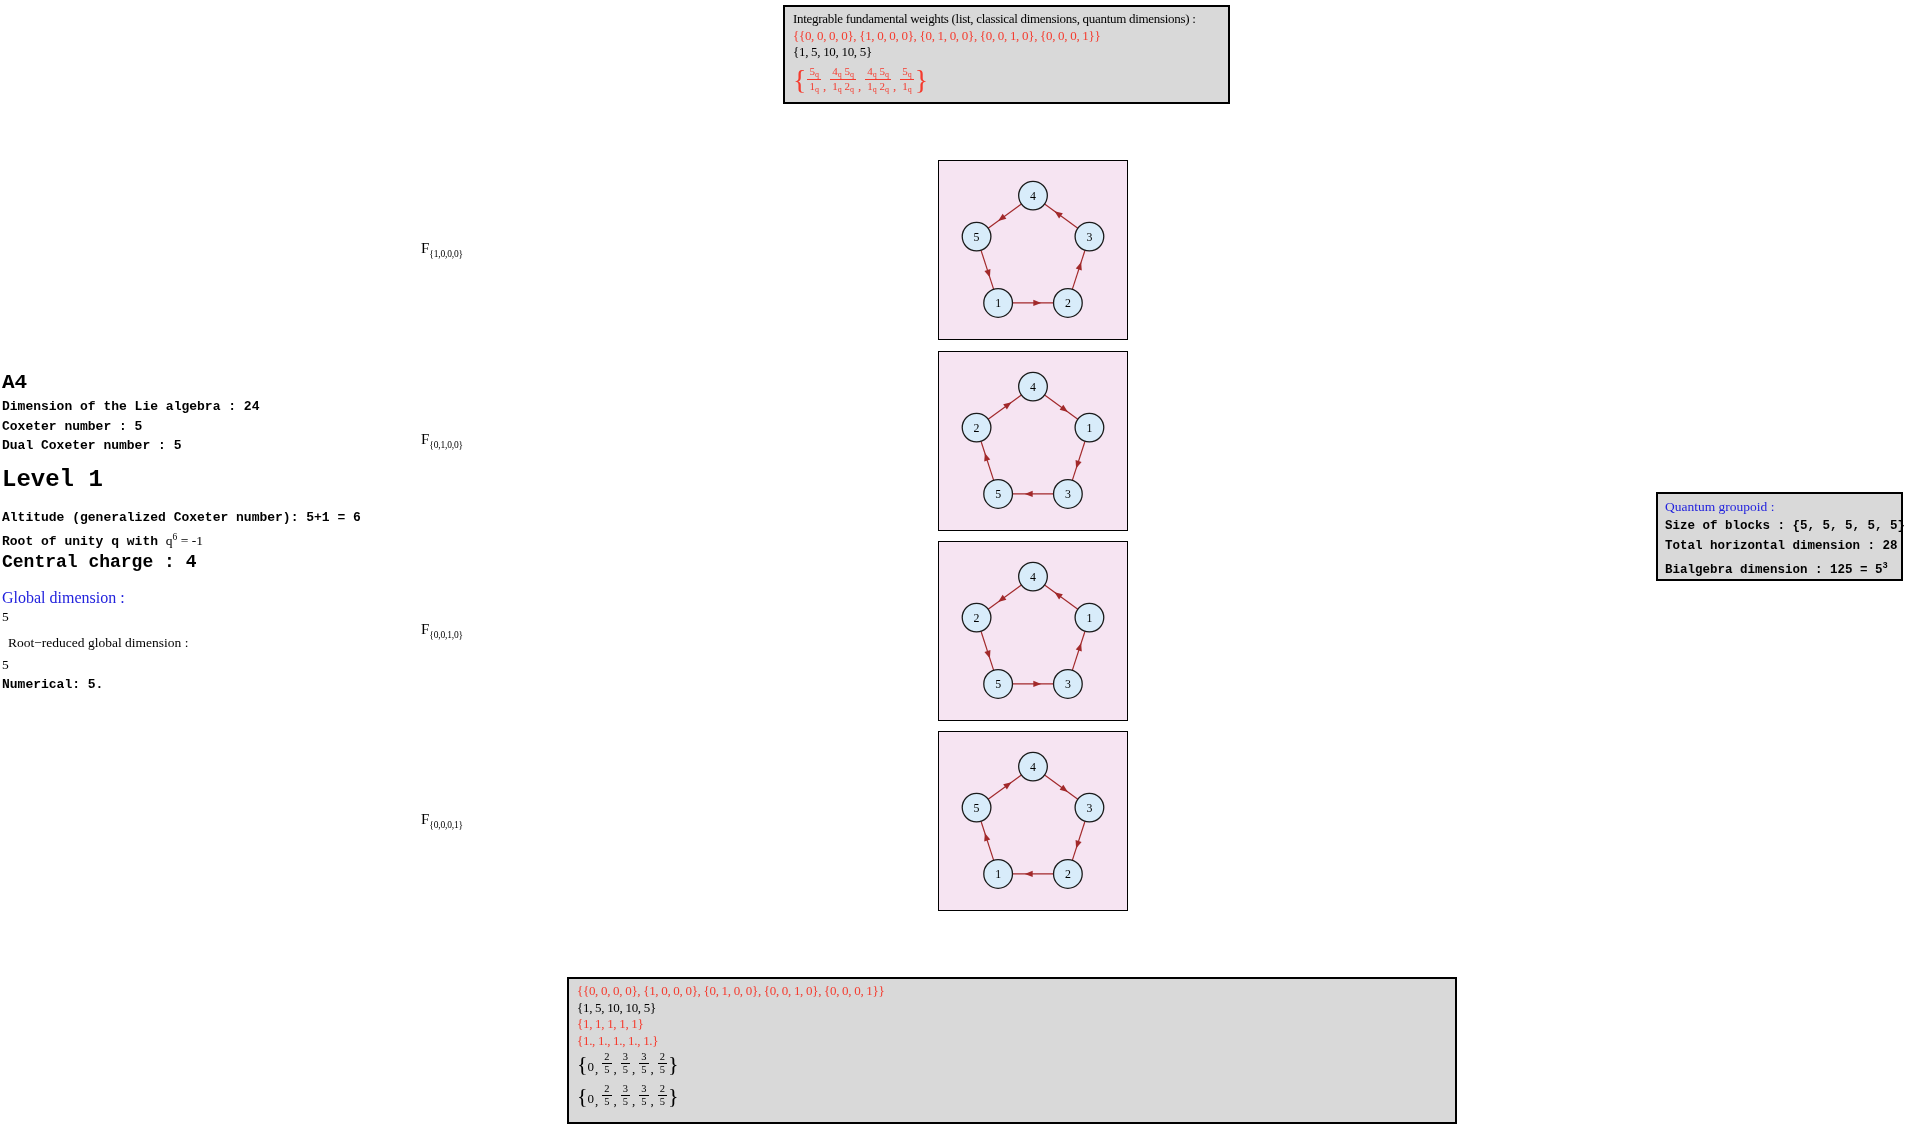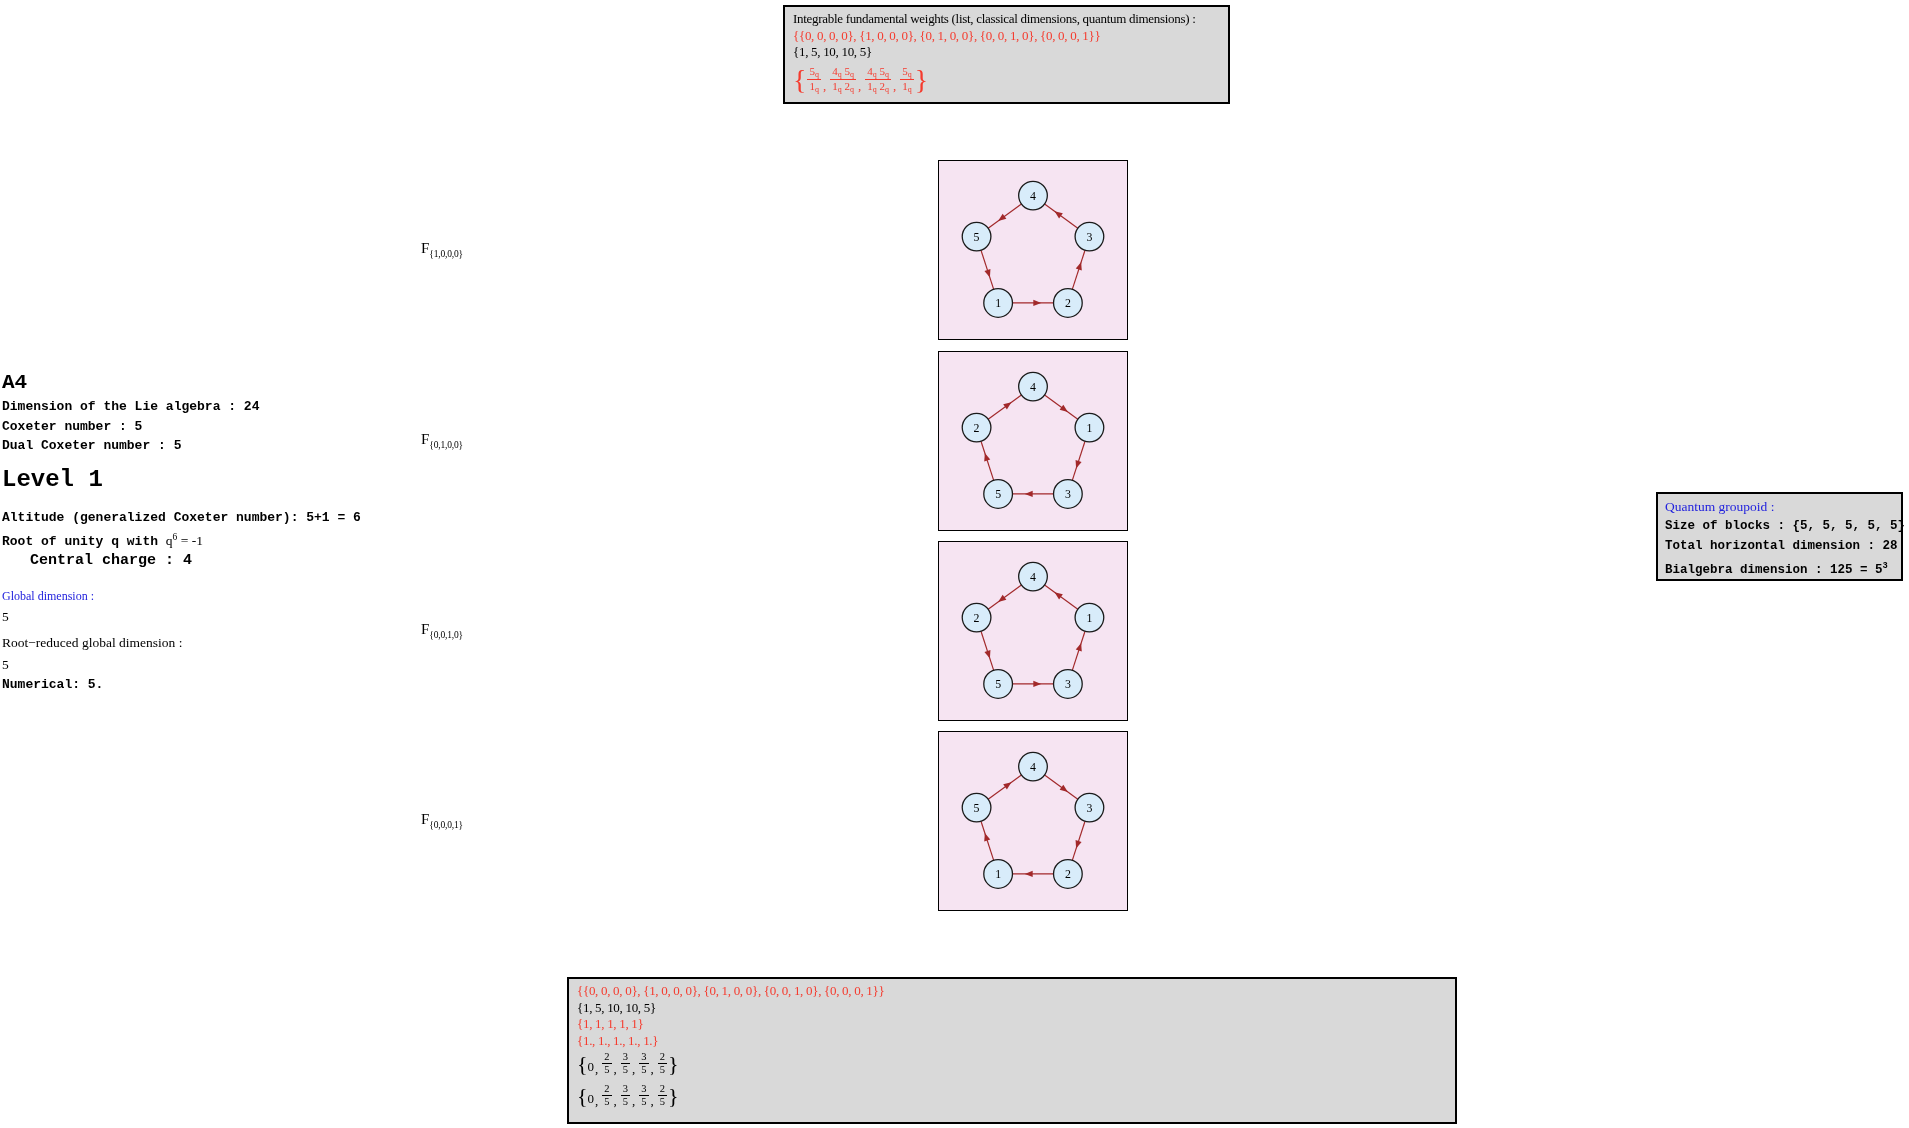--- a/index.html
+++ b/index.html
@@ -51,24 +51,24 @@
 
   <div class="abs mono" style="left:2px;top:371px;font-size:21px;">A4</div>
   <div class="abs mono" style="left:2px;top:399px;font-size:13px;">Dimension of the Lie algebra : 24</div>
   <div class="abs mono" style="left:2px;top:419px;font-size:13px;">Coxeter number : 5</div>
   <div class="abs mono" style="left:2px;top:438px;font-size:13px;">Dual Coxeter number : 5</div>
   <div class="abs mono" style="left:2px;top:466px;font-size:24px;">Level 1</div>
   <div class="abs mono" style="left:2px;top:510px;font-size:13px;">Altitude (generalized Coxeter number): 5+1 = 6</div>
   <div class="abs" style="left:2px;top:531px;">
     <span class="mono" style="font-size:13px;">Root of unity q with </span><span class="serif" style="font-size:13.5px;"><span>q</span><sup>6</sup><span> = -1</span></span>
   </div>
-  <div class="abs mono" style="left:2px;top:552px;font-size:15px;margin-left:28px;">Central charge : 4</div>
-  <div class="abs serif blue" style="left:2px;top:589px;font-size:12px;text-align:center;">Global dimension :</div>
+  <div class="abs mono" style="left:2px;top:552px;font-size:18px;">Central charge : 4</div>
+  <div class="abs serif blue" style="left:2px;top:589px;font-size:16px;text-align:center;">Global dimension :</div>
   <div class="abs serif" style="left:2px;top:609px;font-size:13.5px;">5</div>
-  <div class="abs serif" style="left:2px;top:635px;font-size:13.5px;">Root−reduced global dimension :</div>
+  <div class="abs serif" style="left:8px;top:635px;font-size:13.5px;">Root−reduced global dimension :</div>
   <div class="abs serif" style="left:2px;top:657px;font-size:13.5px;">5</div>
   <div class="abs mono" style="left:2px;top:677px;font-size:13px;">Numerical: 5.</div>
 
   <div id="diagrams">
       <div class="diagram-box abs" style="left: 938px; top: 160px; width: 190px; height: 180px;"><svg viewBox="0 0 190 180" width="100%" height="100%">
           <line x1="74.23288486245161" y1="143.54101966249686" x2="115.76711513754839" y2="143.54101966249686" stroke="#a2292b" stroke-width="1.2"></line>
           <polygon points="103.32273842200775,143.54101966249686 95.32273842200775,146.74101966249685 95.32273842200775,140.34101966249688" fill="#a2292b"></polygon>
           <line x1="134.74786155598514" y1="129.75070017621715" x2="147.58264455927247" y2="90.24929982378289" stroke="#a2292b" stroke-width="1.2"></line>
           <polygon points="143.7371206697665,102.08460539032951 144.30836556691142,110.68191190269057 138.22160386262246,108.70420313869091" fill="#a2292b"></polygon>
           <line x1="140.3326445592725" y1="67.9360941792623" x2="106.73074641843674" y2="43.52288615824086" stroke="#a2292b" stroke-width="1.2"></line>

